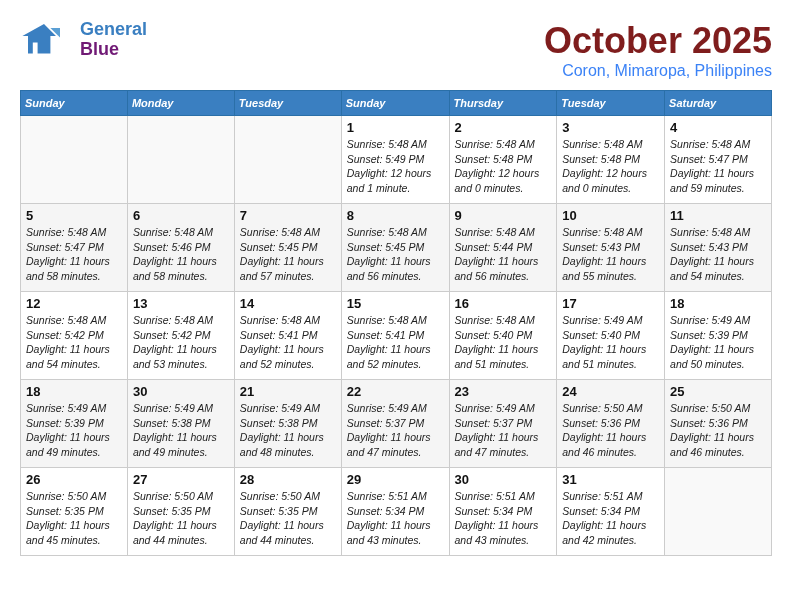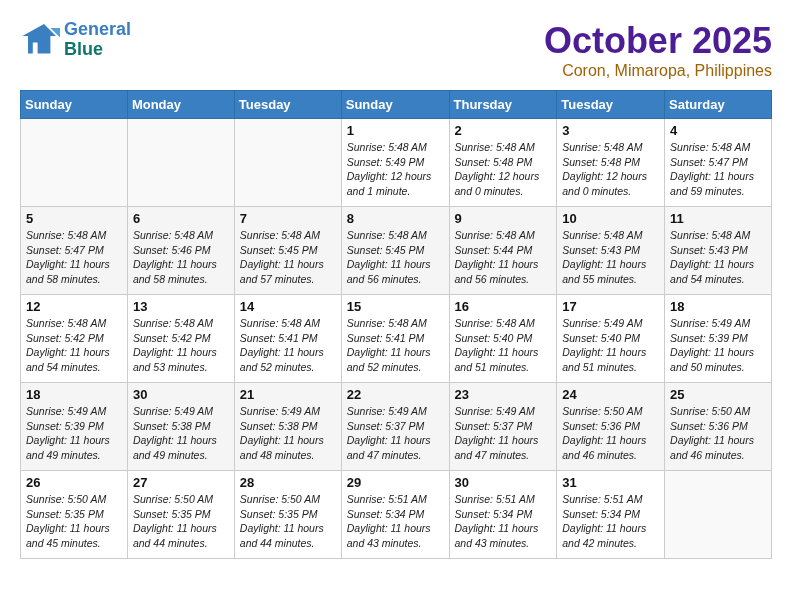--- a/index.html
+++ b/index.html
@@ -12,60 +12,61 @@
     }
     .header {
       display: flex;
       justify-content: space-between;
       align-items: flex-start;
       margin-bottom: 10px;
     }
     .logo {
       display: flex;
       align-items: center;
-      gap: 4px;
+      gap: 20px;
     }
     .logo-text {
       font-size: 18px;
       font-weight: bold;
       color: #1a3a5c;
       line-height: 1.1;
     }
     .logo-text span {
       color: #3a7fc1;
     }
     .logo-icon {
       width: 40px;
       height: 40px;
     }
     .title-area {
       text-align: right;
     }
     .month-title {
       font-size: 36px;
       font-weight: bold;
-      color: #4c1d95;
+      color: #7f1d1d;
     }
     .subtitle {
       font-size: 16px;
-      color: #a16207;
+      color: #3b82f6;
     }
     table {
       width: 100%;
       border-collapse: collapse;
       font-size: 11px;
     }
     thead tr th {
       background-color: #3a7fc1;
       color: #fff;
       padding: 6px 4px;
       text-align: left;
-      font-size: 13px;
+      font-size: 11px;
       font-weight: bold;
       border: 1px solid #2a6fa8;
+      font-style: italic;
     }
     tbody tr td {
       border: 1px solid #ccc;
       vertical-align: top;
       padding: 4px 5px;
       min-height: 80px;
       height: 88px;
       background: #fff;
     }
     tbody tr:nth-child(even) td {
@@ -92,21 +93,21 @@
 <body>
 
 <div class="header">
   <div class="logo">
     <svg class="logo-icon" viewBox="0 0 50 50">
       <polygon points="30,5 45,20 38,20 38,42 22,42 22,28 16,28 16,42 10,42 10,20 3,20" fill="#3a7fc1"></polygon>
       <polygon points="38,10 50,10 50,22" fill="#5a9fd4"></polygon>
     </svg>
     <div class="logo-text">
       <div><span>General</span></div>
-      <div><span style="color:#0f766e">Blue</span></div>
+      <div><span style="color:#701a75">Blue</span></div>
     </div>
   </div>
   <div class="title-area">
     <div class="month-title">October 2025</div>
     <div class="subtitle">Coron, Mimaropa, Philippines</div>
   </div>
 </div>
 
 <table>
   <thead>

